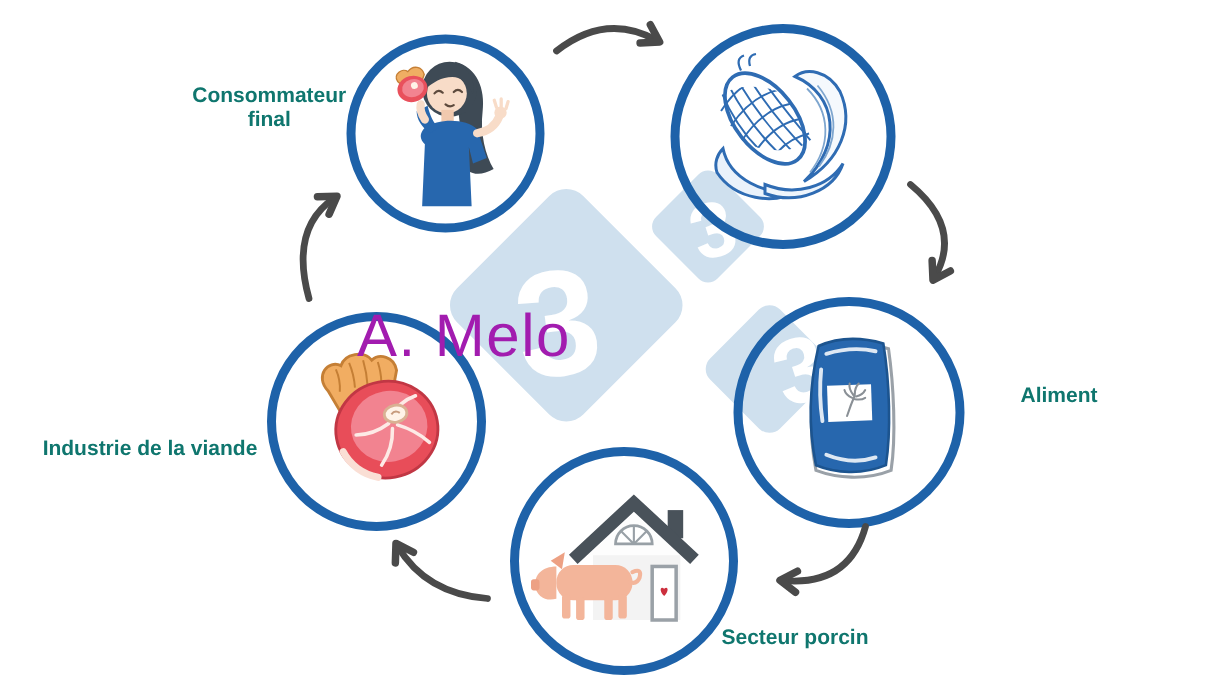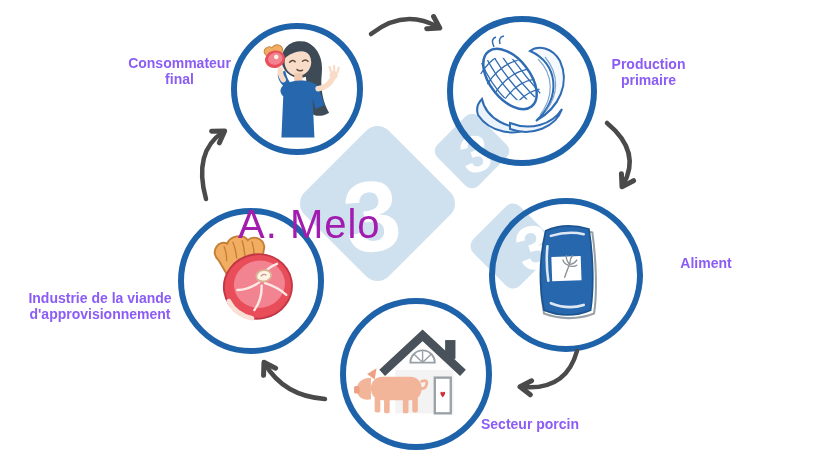--- a/index.html
+++ b/index.html
@@ -13,21 +13,21 @@
   .wm-digit{
     position:absolute;color:#ffffff;font-weight:bold;z-index:1;
     font-family:"Liberation Sans", sans-serif;line-height:1;
   }
   .node-circle{
     position:absolute;border:6px solid #1e62a9;border-radius:50%;
     box-sizing:border-box;display:flex;align-items:center;justify-content:center;
     background:transparent;z-index:2;
   }
   .node-label{
-    position:absolute;z-index:4;color:#8b5cf6;font-weight:bold;font-size:14px;
+    position:absolute;z-index:4;color:#0f766e;font-weight:bold;font-size:14px;
     line-height:15.5px;text-align:center;
   }
   .node-label span{display:block;}
   #melo{
     position:absolute;left:238px;top:202px;z-index:3;color:#a21caf;
     font-size:40px;font-weight:400;letter-spacing:1px;white-space:nowrap;
   }
   #arrow-layer{position:absolute;left:0;top:0;z-index:4;pointer-events:none;}
 </style>
 </head>
@@ -149,33 +149,28 @@
           <path d="M67 50 q3 -3 6 0" stroke="#c79b7d" stroke-width="1.4" fill="none"></path>
         </g>
       </svg>
     </span>
   </div>
 
   <div class="node-label" style="left:112px;top:56px;width:135px;">
     <span>Consommateur</span>
     <span>final</span>
   </div>
-  <div class="node-label" style="left:596px;top:57px;width:105px;">
-    <span>Production</span>
-    <span>primaire</span>
-  </div>
   <div class="node-label" style="left:656px;top:256px;width:100px;">
     <span>Aliment</span>
   </div>
   <div class="node-label" style="left:470px;top:417px;width:120px;">
     <span>Secteur porcin</span>
   </div>
   <div class="node-label" style="left:15px;top:251px;width:170px;margin-top:40px;">
     <span>Industrie de la viande</span>
-    <span>d'approvisionnement</span>
   </div>
 
   <div id="melo">A. Melo</div>
 
   <svg id="arrow-layer" width="820" height="461" viewBox="0 0 820 461">
     <defs>
       <marker id="ah" markerUnits="userSpaceOnUse" markerWidth="22" markerHeight="22" refX="12" refY="10" orient="auto">
         <path d="M3 3 L14 10 L3 17" fill="none" stroke="#4a4a4a" stroke-width="5" stroke-linecap="round" stroke-linejoin="round"></path>
       </marker>
     </defs>

